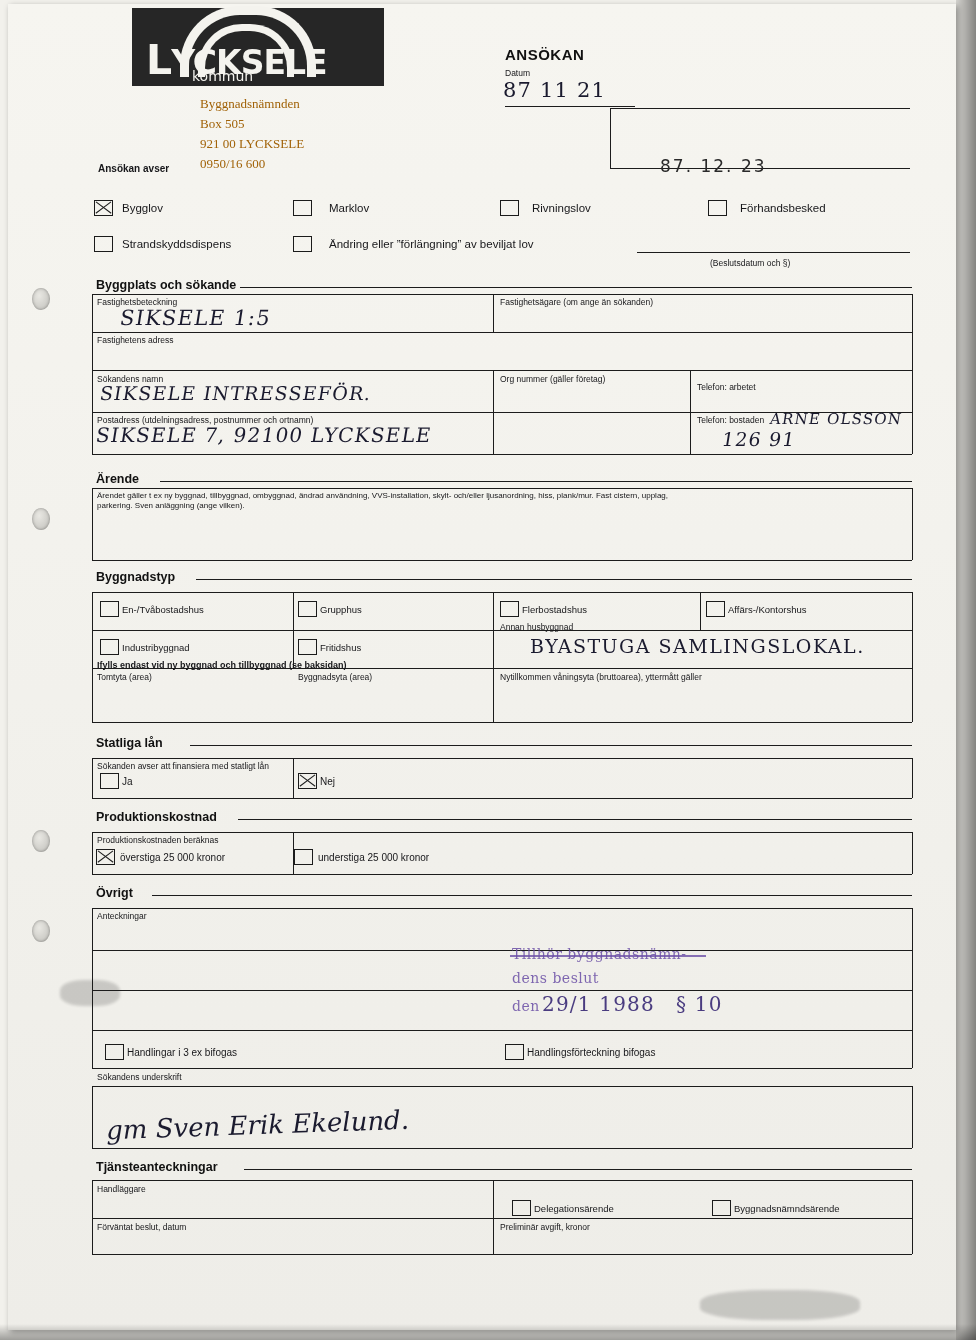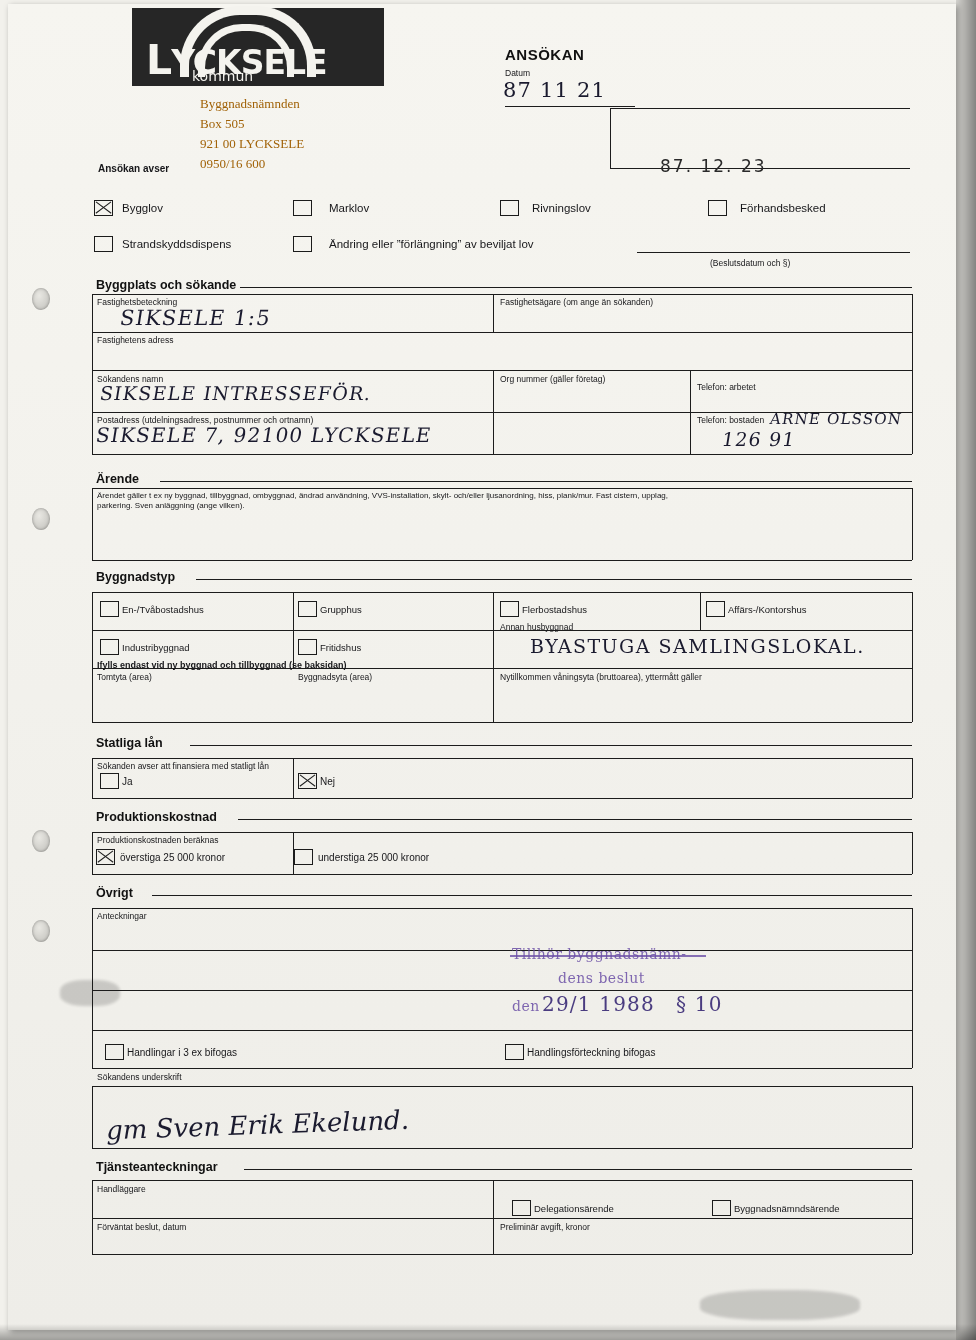--- a/index.html
+++ b/index.html
@@ -243,21 +243,21 @@
   <div class="line v" style="left:92px;top:908px;height:160px;"></div>
   <div class="line v" style="left:912px;top:908px;height:160px;"></div>
   <div class="lbl-sm" style="left:97px;top:911px;">Anteckningar</div>
   <div class="line h" style="left:92px;top:950px;width:820px;"></div>
   <div class="line h" style="left:92px;top:990px;width:820px;"></div>
   <div class="line h" style="left:92px;top:1030px;width:820px;"></div>
   <div class="line h" style="left:92px;top:1068px;width:820px;"></div>
 
   <div class="pstamp" style="left:512px;top:946px;">Tillhör byggnadsnämn-</div>
   <div class="pstrike" style="left:510px;top:955px;width:196px;"></div>
-  <div class="pstamp" style="left:512px;top:970px;margin-left:46px;">dens beslut</div>
+  <div class="pstamp" style="left:512px;top:970px;">dens beslut</div>
   <div class="pstamp" style="left:512px;top:998px;">den</div>
   <div class="hw" style="left:542px;top:992px;font-size:20px;color:#4a3c80;">29/1 1988</div>
   <div class="hw" style="left:676px;top:992px;font-size:20px;color:#4a3c80;">§ 10</div>
 
   <div class="cb" style="left:105px;top:1044px;"></div>
   <div class="lbl-sm" style="left:127px;top:1047px;font-size:10px;">Handlingar i 3 ex bifogas</div>
   <div class="cb" style="left:505px;top:1044px;"></div>
   <div class="lbl-sm" style="left:527px;top:1047px;font-size:10px;">Handlingsförteckning bifogas</div>
 
   <div class="lbl-sm" style="left:97px;top:1072px;">Sökandens underskrift</div>

